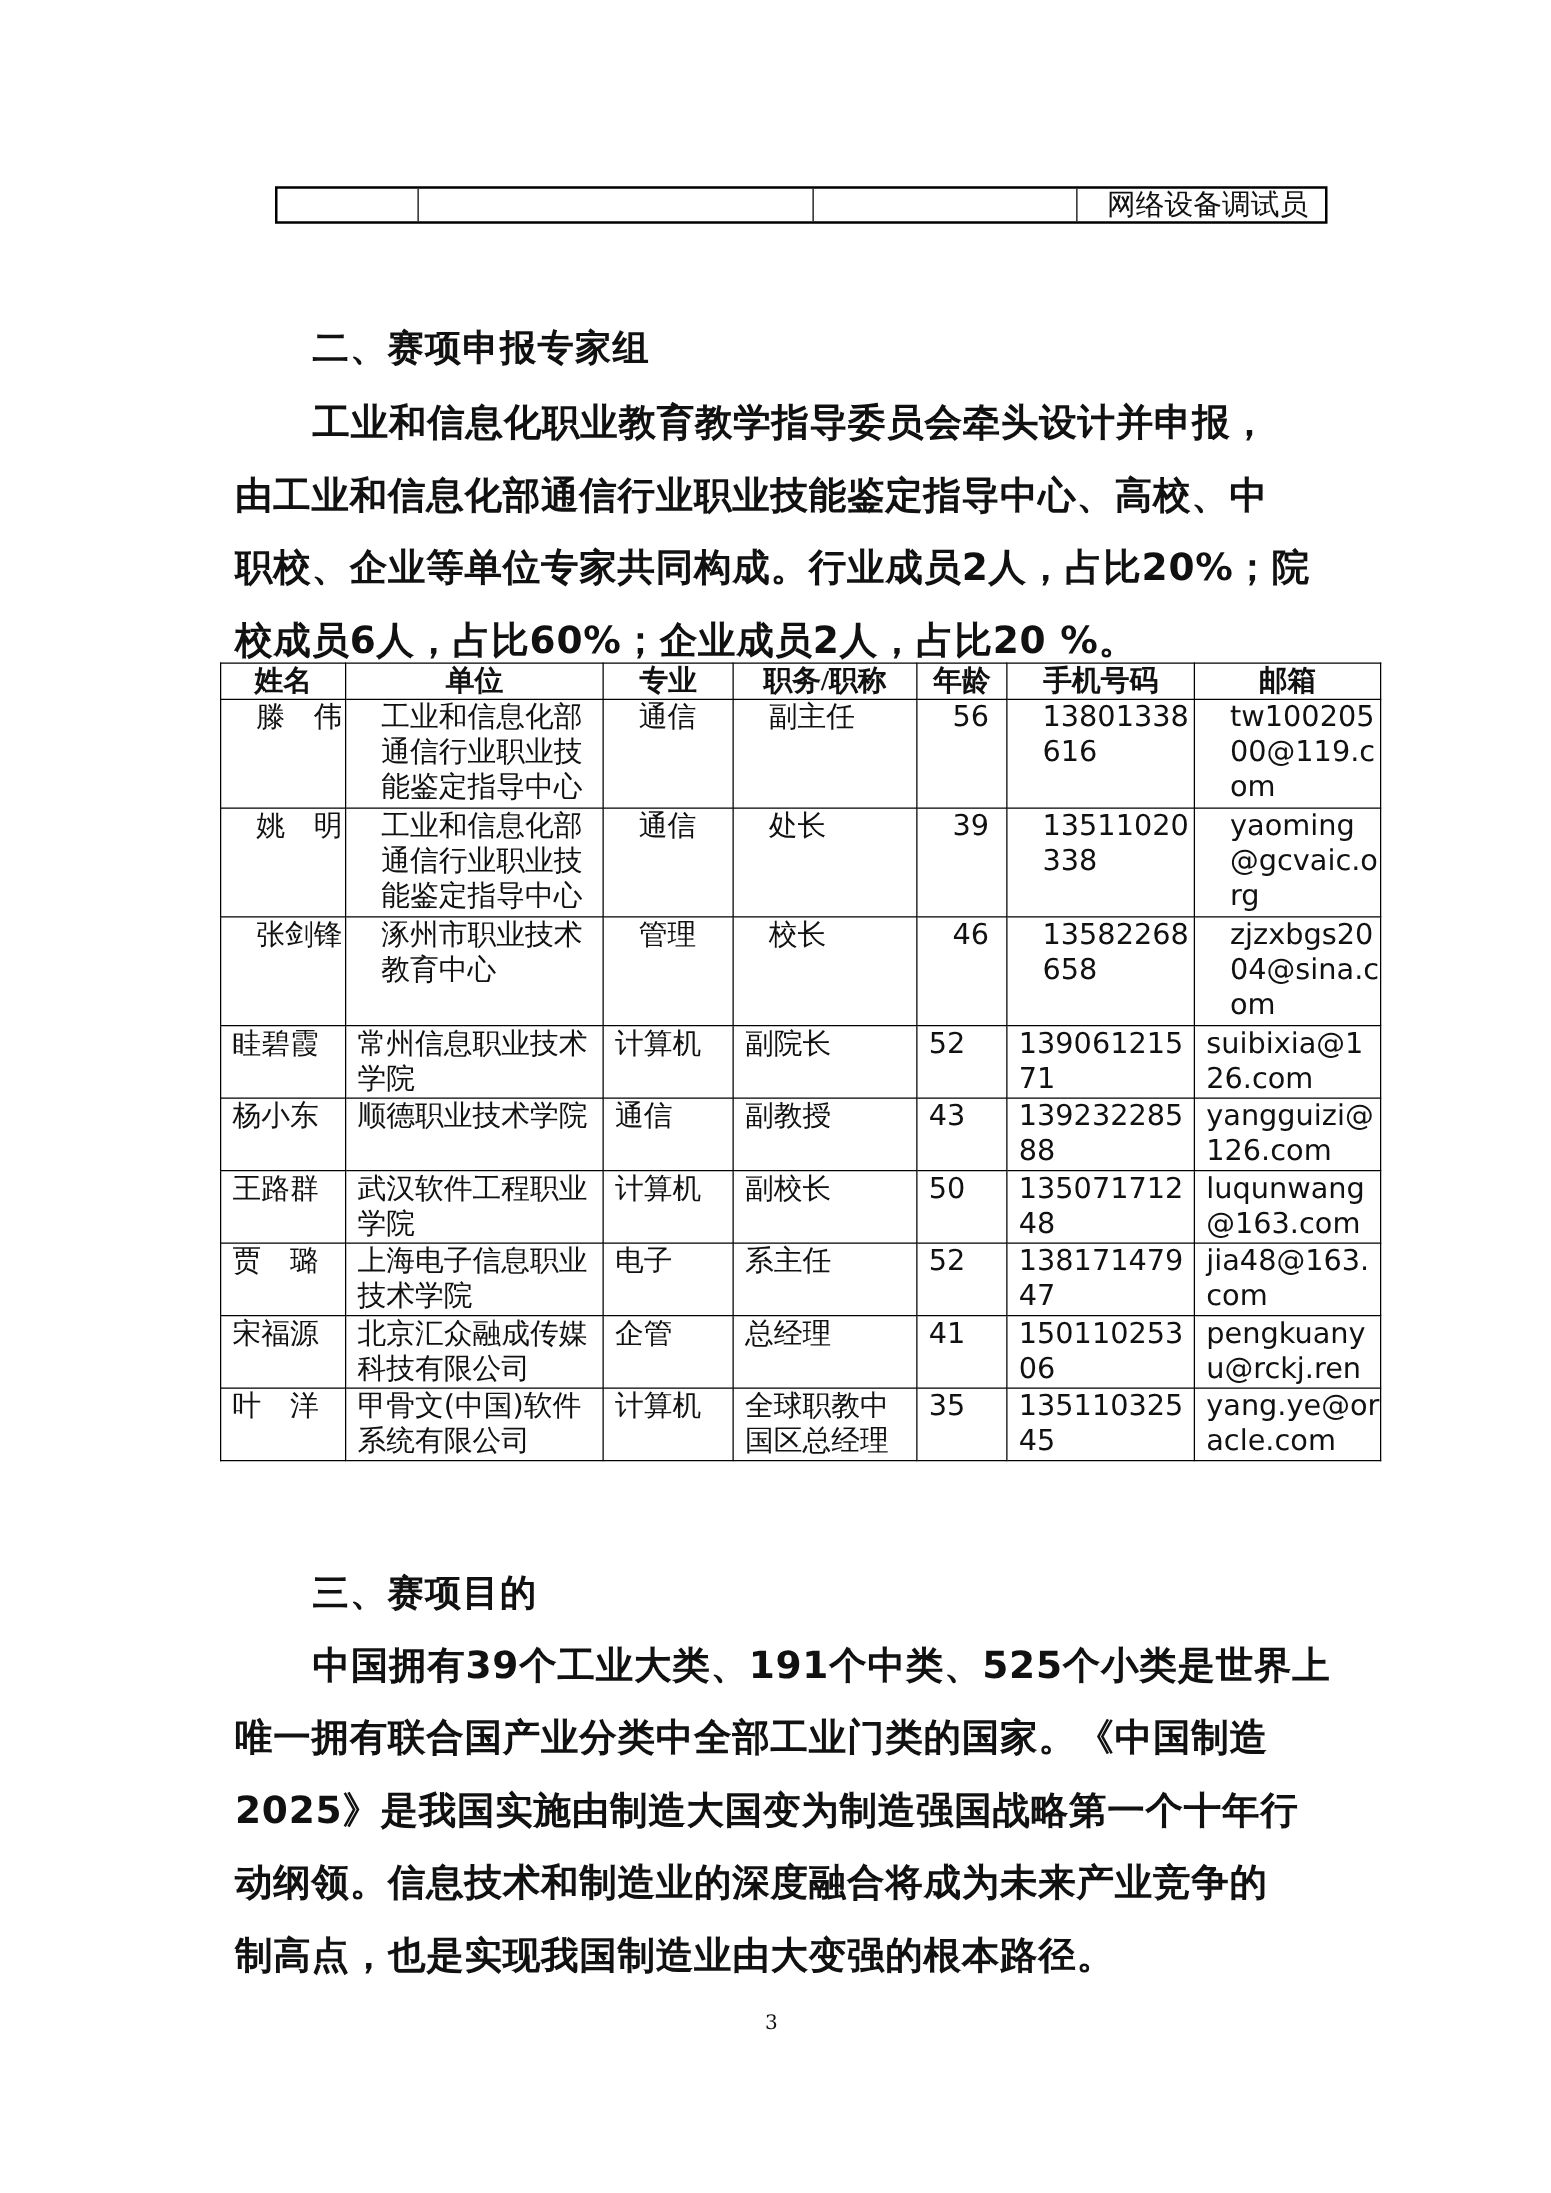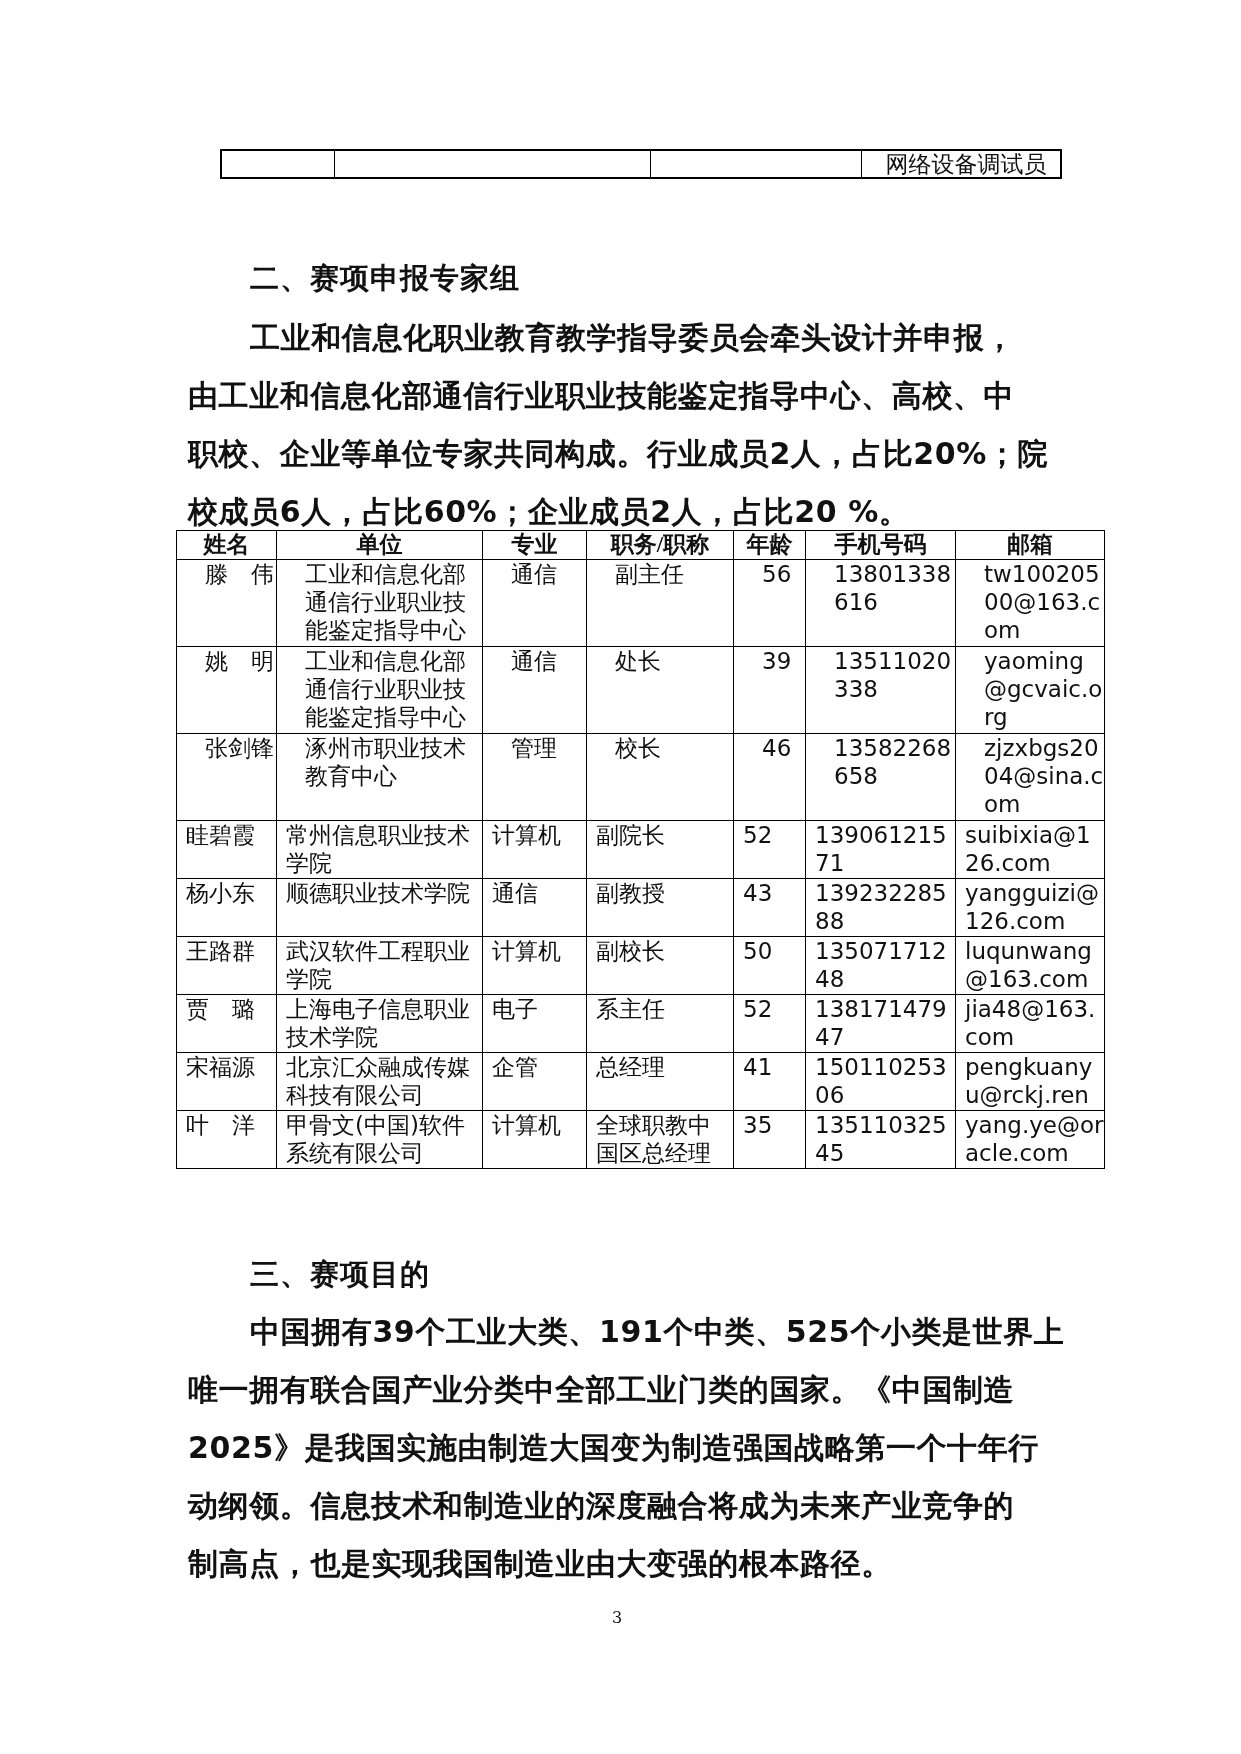--- a/index.html
+++ b/index.html
@@ -65,21 +65,21 @@
     </tr>
   </thead>
   <tbody>
     <tr class="r3">
       <td class="name-cell">滕　伟</td>
       <td>工业和信息化部通信行业职业技能鉴定指导中心</td>
       <td>通信</td>
       <td>副主任</td>
       <td>56</td>
       <td>13801338616</td>
-      <td>tw10020500@163.com</td>
+      <td>tw10020500@119.com</td>
     </tr>
     <tr class="r3">
       <td class="name-cell">姚　明</td>
       <td>工业和信息化部通信行业职业技能鉴定指导中心</td>
       <td>通信</td>
       <td>处长</td>
       <td>39</td>
       <td>13511020338</td>
       <td>yaoming@gcvaic.org</td>
     </tr>

